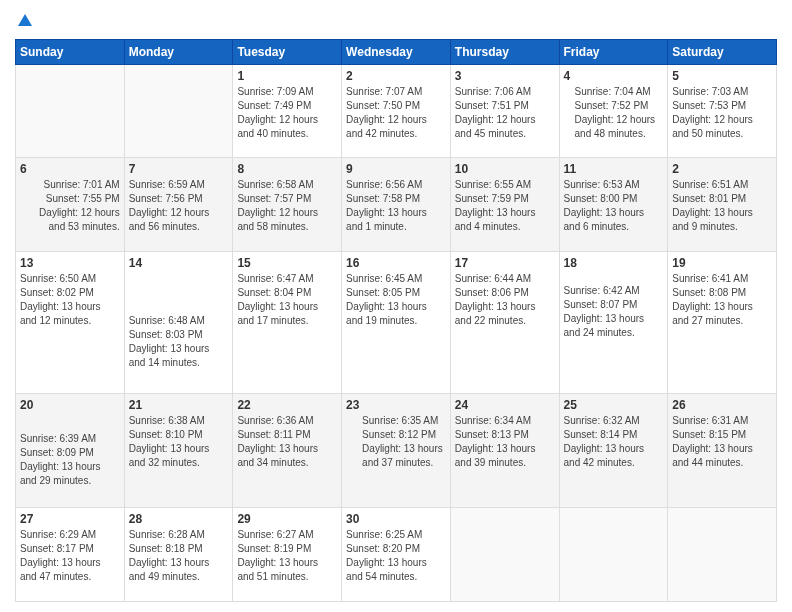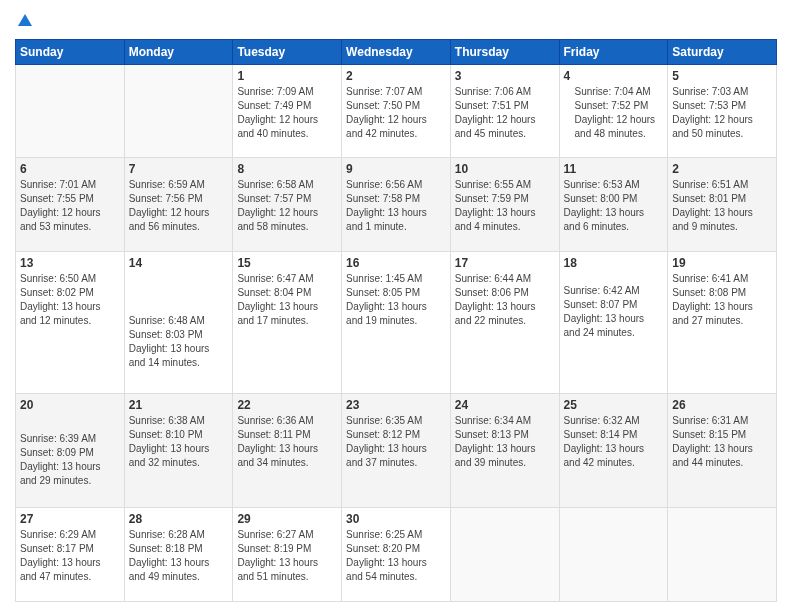--- a/index.html
+++ b/index.html
@@ -159,21 +159,21 @@
           <td>
             <span class="day-num">5</span>
             <div class="day-info" style="white-space: pre-line;">Sunrise: 7:03 AM
 Sunset: 7:53 PM
 Daylight: 12 hours and 50 minutes.</div>
           </td>
         </tr>
         <tr class="row-even">
           <td>
             <span class="day-num">6</span>
-            <div class="day-info" style="white-space: pre-line;">Sunrise: 7:01 AM
+            <div class="day-info" style="white-space: pre-line; text-align: right;">Sunrise: 7:01 AM
 Sunset: 7:55 PM
 Daylight: 12 hours and 53 minutes.</div>
           </td>
           <td>
             <span class="day-num">7</span>
             <div class="day-info" style="white-space: pre-line;">Sunrise: 6:59 AM
 Sunset: 7:56 PM
 Daylight: 12 hours and 56 minutes.</div>
           </td>
           <td>
@@ -221,21 +221,21 @@
 Daylight: 13 hours and 14 minutes.</div>
           </td>
           <td>
             <span class="day-num">15</span>
             <div class="day-info" style="white-space: pre-line;">Sunrise: 6:47 AM
 Sunset: 8:04 PM
 Daylight: 13 hours and 17 minutes.</div>
           </td>
           <td>
             <span class="day-num">16</span>
-            <div class="day-info" style="white-space: pre-line;">Sunrise: 1:45 AM
+            <div class="day-info" style="white-space: pre-line;">Sunrise: 6:45 AM
 Sunset: 8:05 PM
 Daylight: 13 hours and 19 minutes.</div>
           </td>
           <td>
             <span class="day-num">17</span>
             <div class="day-info" style="white-space: pre-line;">Sunrise: 6:44 AM
 Sunset: 8:06 PM
 Daylight: 13 hours and 22 minutes.</div>
           </td>
           <td>
@@ -265,21 +265,21 @@
 Daylight: 13 hours and 32 minutes.</div>
           </td>
           <td>
             <span class="day-num">22</span>
             <div class="day-info" style="white-space: pre-line;">Sunrise: 6:36 AM
 Sunset: 8:11 PM
 Daylight: 13 hours and 34 minutes.</div>
           </td>
           <td>
             <span class="day-num">23</span>
-            <div class="day-info" style="white-space: pre-line;">Sunrise: 6:35 AM
+            <div class="day-info" style="white-space: pre-line; margin-left: 16px;">Sunrise: 6:35 AM
 Sunset: 8:12 PM
 Daylight: 13 hours and 37 minutes.</div>
           </td>
           <td>
             <span class="day-num">24</span>
             <div class="day-info" style="white-space: pre-line;">Sunrise: 6:34 AM
 Sunset: 8:13 PM
 Daylight: 13 hours and 39 minutes.</div>
           </td>
           <td>

